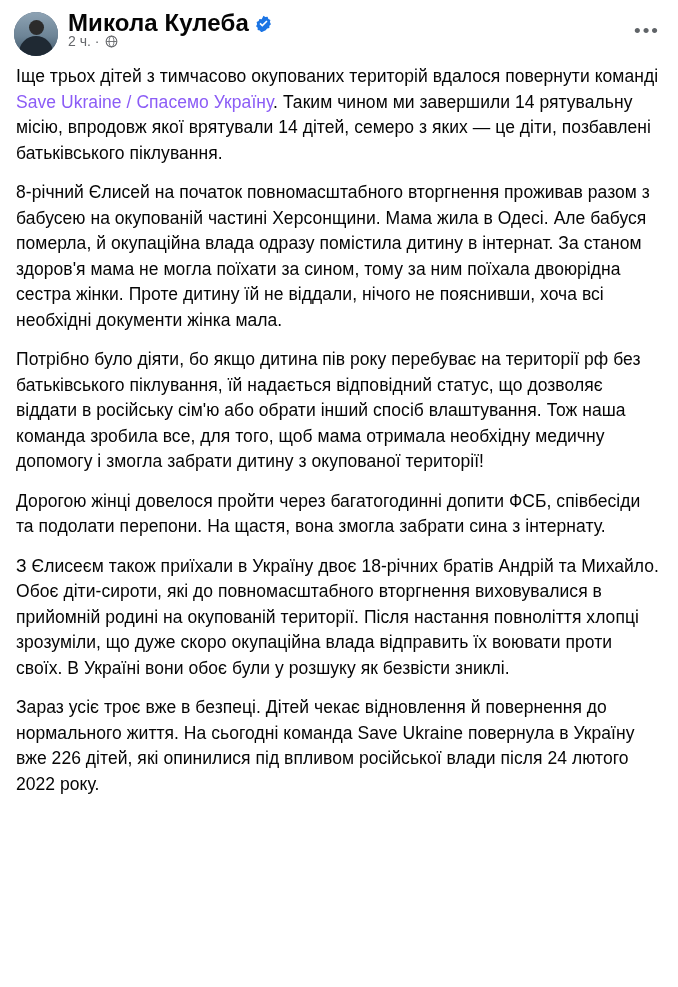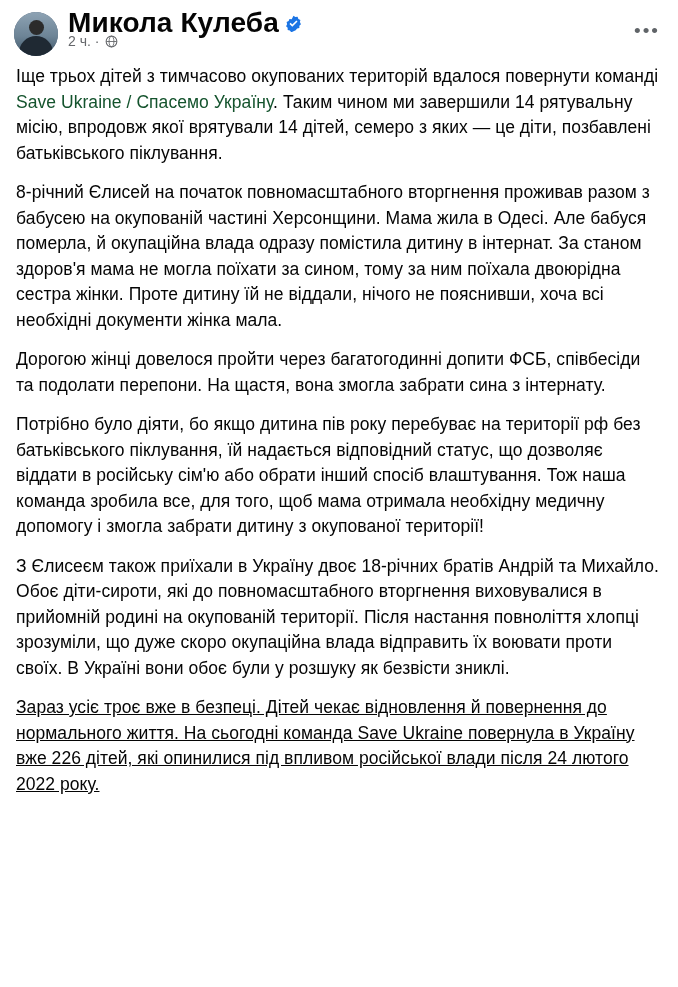--- a/index.html
+++ b/index.html
@@ -63,21 +63,21 @@
     margin-left: 10px;
     padding-top: 1px;
     min-width: 0;
   }
   .name-row {
     display: flex;
     align-items: center;
     line-height: 20px;
   }
   .author-name {
-    font-size: 28px;
+    font-size: 24px;
     font-weight: bold;
     color: #050505;
     letter-spacing: 0.1px;
   }
   .verified {
     margin-left: 6px;
     width: 17px;
     height: 17px;
     flex: 0 0 17px;
     display: inline-block;
@@ -118,24 +118,23 @@
   }
   .post-body p {
     margin: 0 0 14px 0;
     font-size: 17.5px;
     line-height: 25.5px;
     color: #050505;
     letter-spacing: 0.05px;
   }
   .post-body p:last-child {
     margin-bottom: 0;
-    text-decoration: underline;
   }
   .link {
-    color: #14532d;
+    color: #8b5cf6;
     text-decoration: none;
   }
 </style>
 </head>
 <body>
 
 <div class="post">
 
   <div class="post-header">
 
@@ -169,19 +168,19 @@
     </div>
 
     <div class="more-btn">•••</div>
   </div>
 
   <div class="post-body">
     <p>
       <span>Іще трьох дітей з тимчасово окупованих територій вдалося повернути команді </span><a class="link" href="#">Save Ukraine / Спасемо Україну</a><span>. Таким чином ми завершили 14 рятувальну місію, впродовж якої врятували 14 дітей, семеро з яких — це діти, позбавлені батьківського піклування.</span>
     </p>
     <p>8-річний Єлисей на початок повномасштабного вторгнення проживав разом з бабусею на окупованій частині Херсонщини. Мама жила в Одесі. Але бабуся померла, й окупаційна влада одразу помістила дитину в інтернат. За станом здоров'я мама не могла поїхати за сином, тому за ним поїхала двоюрідна сестра жінки. Проте дитину їй не віддали, нічого не пояснивши, хоча всі необхідні документи жінка мала.</p>
+    <p>Потрібно було діяти, бо якщо дитина пів року перебуває на території рф без батьківського піклування, їй надається відповідний статус, що дозволяє віддати в російську сім'ю або обрати інший спосіб влаштування. Тож наша команда зробила все, для того, щоб мама отримала необхідну медичну допомогу і змогла забрати дитину з окупованої території!</p>
     <p>Дорогою жінці довелося пройти через багатогодинні допити ФСБ, співбесіди та подолати перепони. На щастя, вона змогла забрати сина з інтернату.</p>
-    <p>Потрібно було діяти, бо якщо дитина пів року перебуває на території рф без батьківського піклування, їй надається відповідний статус, що дозволяє віддати в російську сім'ю або обрати інший спосіб влаштування. Тож наша команда зробила все, для того, щоб мама отримала необхідну медичну допомогу і змогла забрати дитину з окупованої території!</p>
     <p>З Єлисеєм також приїхали в Україну двоє 18-річних братів Андрій та Михайло. Обоє діти-сироти, які до повномасштабного вторгнення виховувалися в прийомній родині на окупованій території. Після настання повноліття хлопці зрозуміли, що дуже скоро окупаційна влада відправить їх воювати проти своїх. В Україні вони обоє були у розшуку як безвісти зниклі.</p>
     <p>Зараз усіє троє вже в безпеці. Дітей чекає відновлення й повернення до нормального життя. На сьогодні команда Save Ukraine повернула в Україну вже 226 дітей, які опинилися під впливом російської влади після 24 лютого 2022 року.</p>
   </div>
 
 </div>
 
 </body></html>

